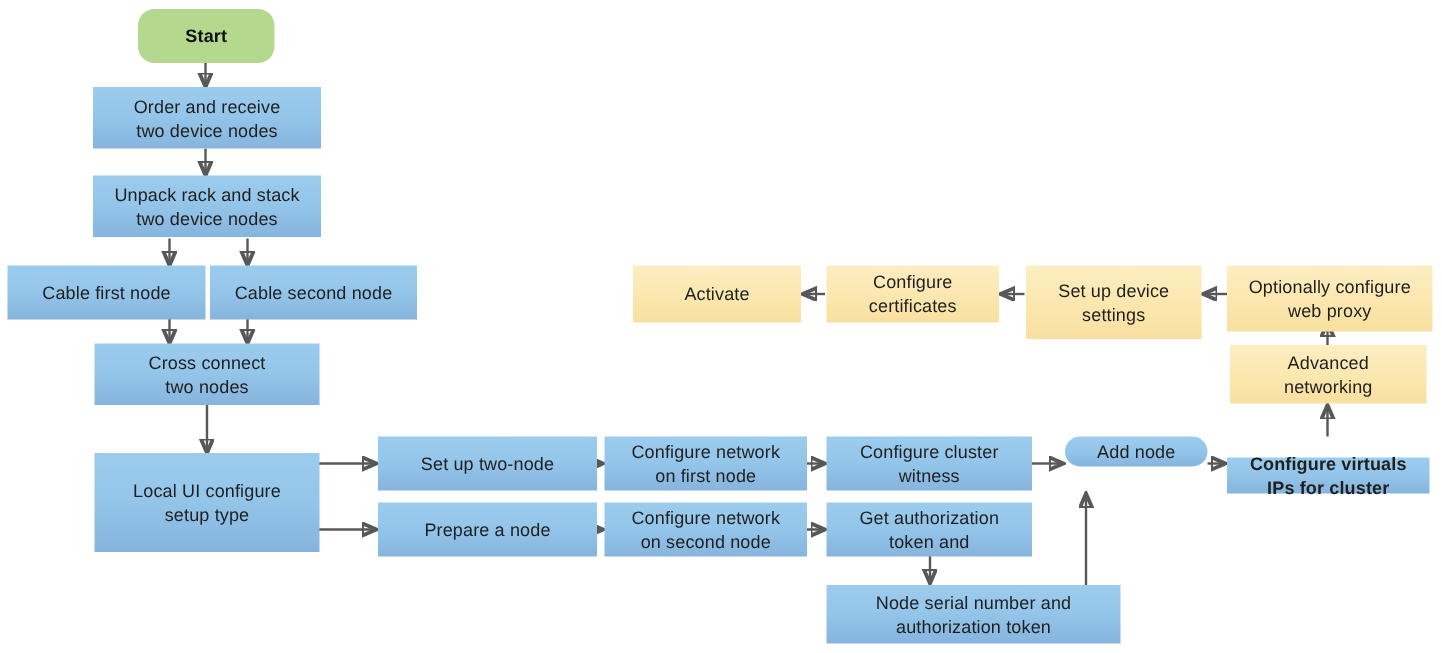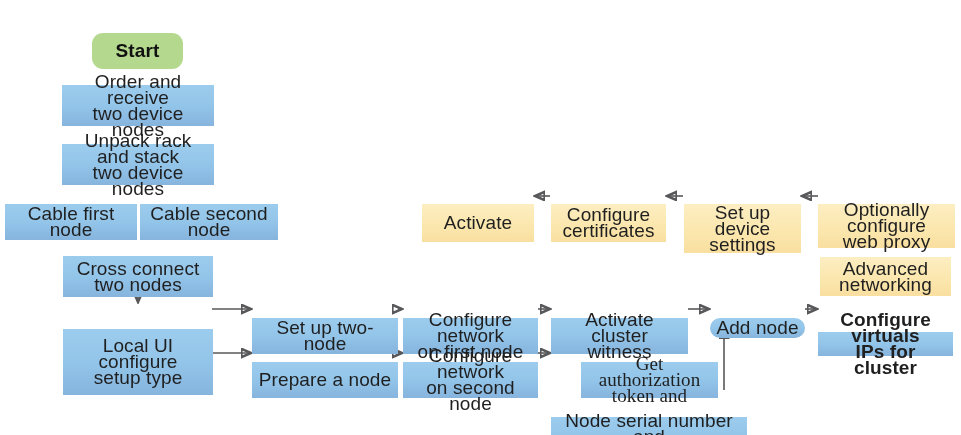--- a/index.html
+++ b/index.html
@@ -16,26 +16,25 @@
     overflow: hidden;
   }
   .node {
     position: absolute;
     box-sizing: border-box;
     display: flex;
     align-items: center;
     justify-content: center;
     text-align: center;
     color: #1f1f1f;
-    font-size: 19px;
+    font-size: 12px;
     line-height: 16px;
     letter-spacing: 0.1px;
     padding: 2px 4px;
     white-space: pre-line;
-    margin-top: 27px;
   }
   .node.blue {
     background: linear-gradient(180deg, #9ccced 0%, #94c6ea 45%, #86b4dd 100%);
   }
   .node.yellow {
     background: linear-gradient(180deg, #fdeec2 0%, #fbe7ae 55%, #f9dfa0 100%);
   }
   .node.green {
     background: #b4d98e;
     border-radius: 11px;
@@ -134,24 +133,24 @@
   <div class="node blue" style="left:252px; top:291px; width:146px; height:36px;">Set up two-node</div>
 
   <div class="node blue" style="left:252px; top:335px; width:146px; height:36px;">Prepare a node</div>
 
   <div class="node blue" style="left:403px; top:291px; width:135px; height:36px;">Configure network
 on first node</div>
 
   <div class="node blue" style="left:403px; top:335px; width:135px; height:36px;">Configure network
 on second node</div>
 
-  <div class="node blue" style="left:551px; top:291px; width:137px; height:36px;">Activate cluster
+  <div class="node blue" style="left:551px; top:291px; width:137px; height:36px;">Configure cluster
 witness</div>
 
-  <div class="node blue" style="left:581px; top:335px; width:137px; height:36px;font-family:Liberation Serif, serif;">Get authorization
+  <div class="node blue" style="left:551px; top:335px; width:137px; height:36px;">Get authorization
 token and</div>
 
   <div class="node blue" style="left:551px; top:390px; width:196px; height:39px;">Node serial number and
 authorization token</div>
 
   <div class="node blue" style="left:710px; top:291px; width:95px; height:20px;border-radius:11px;">Add node</div>
 
   <div class="node blue" style="left:818px; top:305px; width:135px; height:24px;font-weight:bold;">Configure virtuals
 IPs for cluster</div>
 

